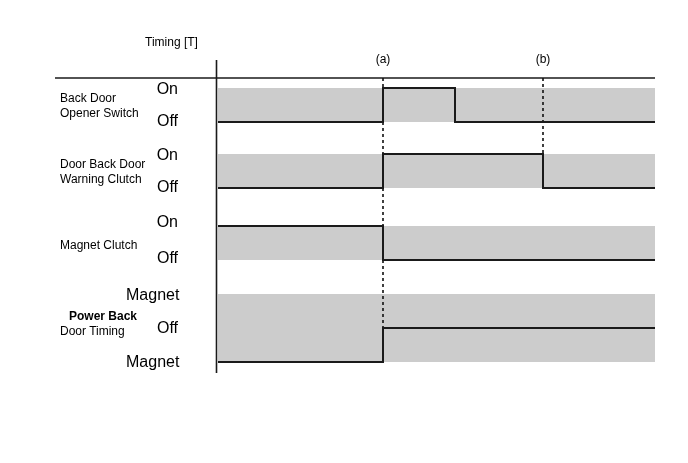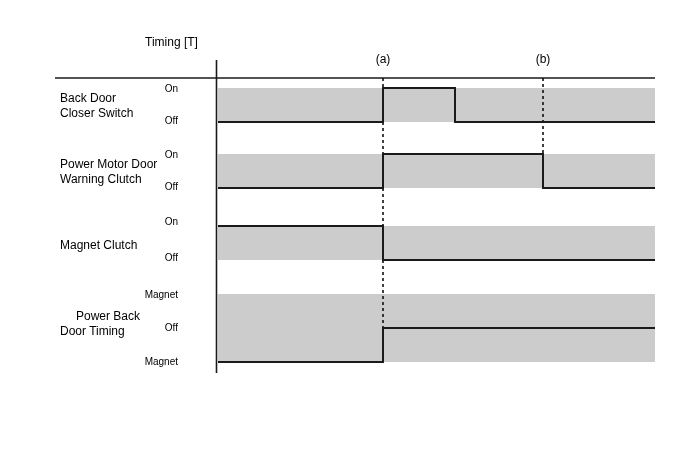--- a/index.html
+++ b/index.html
@@ -38,21 +38,21 @@
     left: 145px;
     top: 35px;
   }
 
   .row-label {
     font-size: 12px;
     text-align: left;
   }
 
   .lvl-label {
-    font-size: 10px;
+    font-size: 16px;
     text-align: right;
     width: 58px;
     right: 472px; 
     padding-right: 6px;
     box-sizing: border-box;
   }
 
   .marker-label {
     font-size: 12px;
     text-align: center;
@@ -71,34 +71,34 @@
 <body>
 
 <div id="timing-figure">
 
   <div class="txt chart-title">Timing [T]</div>
 
   <div class="txt marker-label" style="left:363px; top:52px;">(a)</div>
   <div class="txt marker-label" style="left:523px; top:52px;">(b)</div>
 
   <div class="txt row-label" style="left:60px; top:91px;">Back Door</div>
-  <div class="txt row-label" style="left:60px; top:106px;">Closer Switch</div>
+  <div class="txt row-label" style="left:60px; top:106px;">Opener Switch</div>
   <div class="txt lvl-label" style="top:82px;">On</div>
   <div class="txt lvl-label" style="top:114px;">Off</div>
 
-  <div class="txt row-label" style="left:60px; top:157px;">Power Motor Door</div>
+  <div class="txt row-label" style="left:60px; top:157px;">Door Back Door</div>
   <div class="txt row-label" style="left:60px; top:172px;">Warning Clutch</div>
   <div class="txt lvl-label" style="top:148px;">On</div>
   <div class="txt lvl-label" style="top:180px;">Off</div>
 
   <div class="txt row-label" style="left:60px; top:231px;margin-top:7px;">Magnet Clutch</div>
   <div class="txt lvl-label" style="top:215px;">On</div>
   <div class="txt lvl-label" style="top:251px;">Off</div>
 
-  <div class="txt row-label" style="left:76px; top:309px;">Power Back</div>
+  <div class="txt row-label" style="left:69px; top:309px;font-weight:bold;">Power Back</div>
   <div class="txt row-label" style="left:60px; top:324px;">Door Timing</div>
   <div class="txt lvl-label" style="top:288px;">Magnet</div>
   <div class="txt lvl-label" style="top:321px;">Off</div>
   <div class="txt lvl-label" style="top:355px;">Magnet</div>
 
   <svg class="wave-layer" viewBox="0 0 688 463">
 
     <rect x="218" y="88" width="437" height="34" fill="#cccccc"></rect>
     <rect x="218" y="154" width="437" height="34" fill="#cccccc"></rect>
     <rect x="218" y="226" width="437" height="34" fill="#cccccc"></rect>

